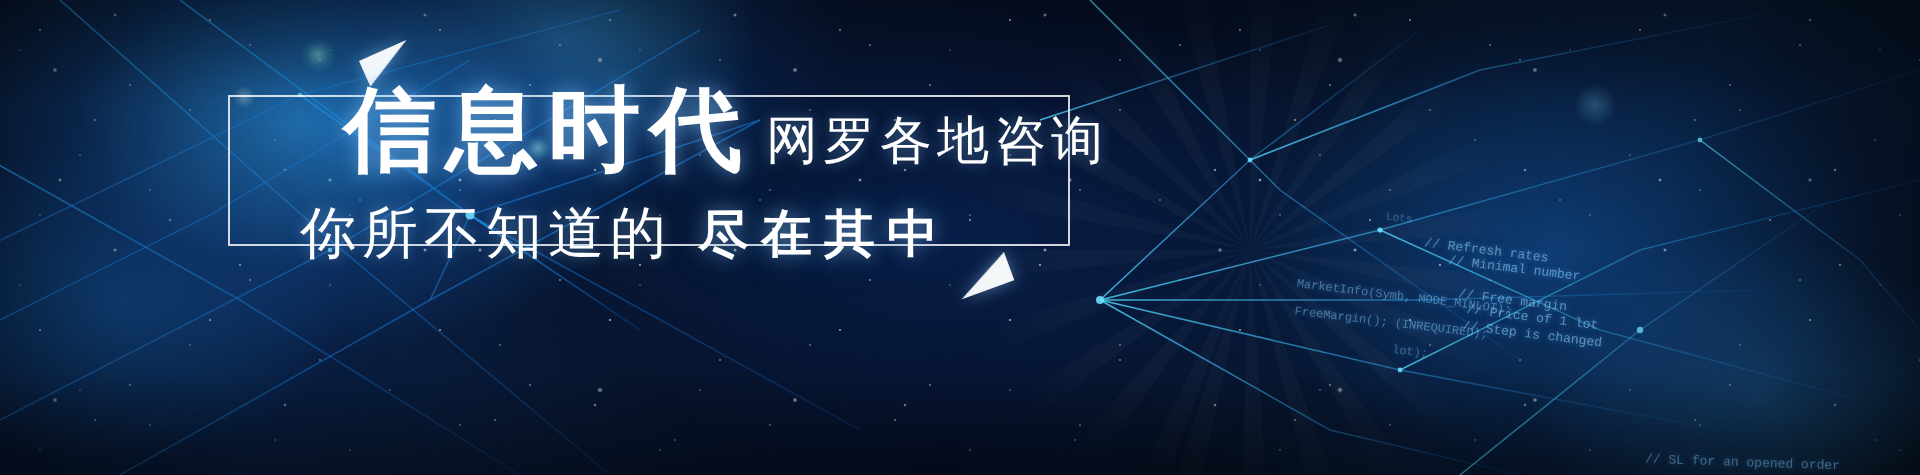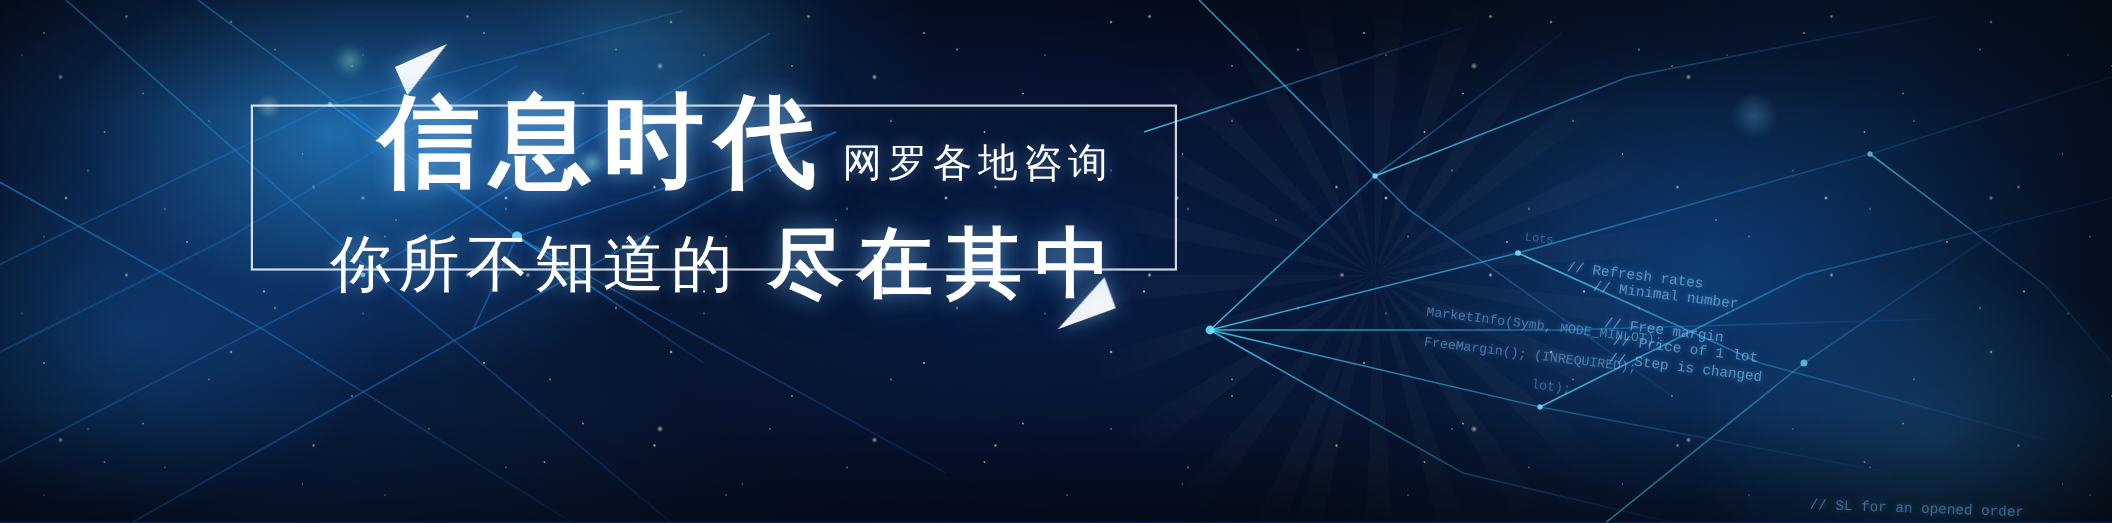--- a/index.html
+++ b/index.html
@@ -1,19 +1,19 @@
 <!DOCTYPE html>
 <html><head>
 <meta charset="utf-8">
 <style>
   html,body{margin:0;padding:0;background:#000;}
   #banner{
     position:relative;width:1920px;height:475px;overflow:hidden;
     font-family:"Liberation Sans","DejaVu Sans",sans-serif;
-    background:#1d4ed8;
+    background:#0f172a;
   }
   
   .layer{position:absolute;inset:0;}
   .bg-base{
     background:
       radial-gradient(ellipse 520px 330px at 300px 120px, rgba(40,140,220,.85) 0%, rgba(18,70,140,.45) 45%, rgba(6,18,44,0) 72%),
       radial-gradient(ellipse 360px 240px at 560px 40px,  rgba(60,170,235,.55) 0%, rgba(12,50,110,.25) 55%, rgba(6,18,44,0) 80%),
       radial-gradient(ellipse 420px 300px at 120px 300px, rgba(25,110,200,.55) 0%, rgba(8,30,80,.25) 55%, rgba(6,18,44,0) 80%),
       radial-gradient(ellipse 600px 380px at 1560px 250px, rgba(20,95,180,.55) 0%, rgba(8,30,80,.2) 55%, rgba(5,14,38,0) 80%),
       radial-gradient(ellipse 300px 220px at 1760px 400px, rgba(50,150,225,.45) 0%, rgba(5,14,38,0) 75%),
@@ -89,33 +89,33 @@
   }
   .line1{
     position:absolute;left:344px;top:84px;display:flex;align-items:flex-end;
   }
   .t-main{
     font-size:92px;line-height:.98;color:#ffffff;font-weight:700;
     letter-spacing:10px;
     text-shadow:0 0 18px rgba(140,205,255,.55),0 0 46px rgba(60,150,240,.35);
   }
   .t-sub{
-    font-size:36px;line-height:1;color:#ffffff;font-weight:400;
+    font-size:52px;line-height:1;color:#ffffff;font-weight:400;
     letter-spacing:5px;margin-left:14px;margin-bottom:8px;
     text-shadow:0 0 14px rgba(140,205,255,.45);
   }
   .line2{
     position:absolute;left:300px;top:205px;display:flex;align-items:center;
   }
   .t-second{
     font-size:56px;line-height:1;color:#ffffff;font-weight:400;letter-spacing:6px;
     text-shadow:0 0 14px rgba(140,205,255,.45);
   }
   .t-emph{
-    font-size:69px;line-height:1;color:#ffffff;font-weight:700;letter-spacing:12px;
+    font-size:51px;line-height:1;color:#ffffff;font-weight:700;letter-spacing:12px;
     margin-left:26px;
     text-shadow:0 0 18px rgba(140,205,255,.55),0 0 46px rgba(60,150,240,.3);
   }
   .arrow-tl{
     position:absolute;left:359px;top:61px;width:0;height:0;
     border-left:52px solid rgba(255,255,255,.95);
     border-bottom:28px solid transparent;
     transform:rotate(-24deg);transform-origin:0 0;
     filter:drop-shadow(0 0 8px rgba(150,210,255,.5));
   }

